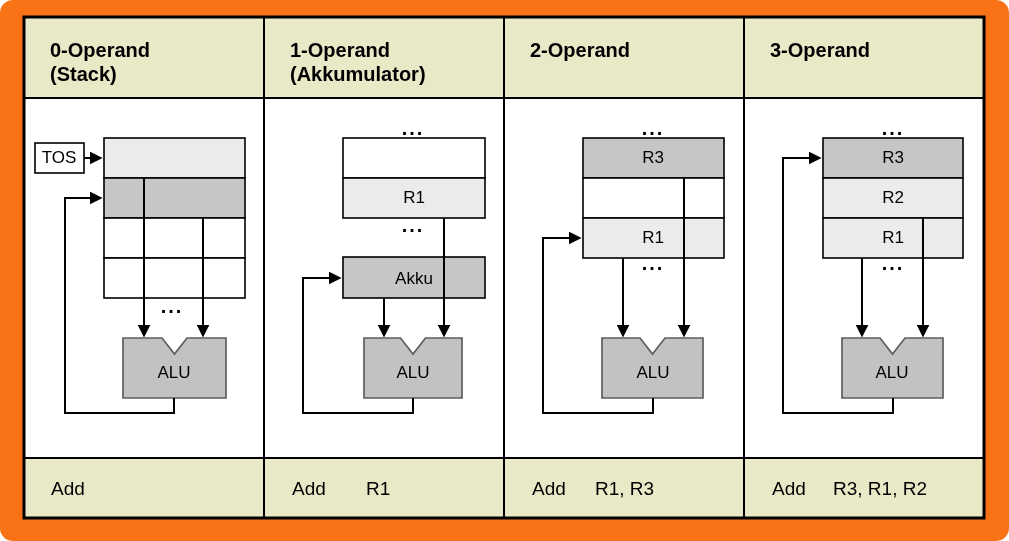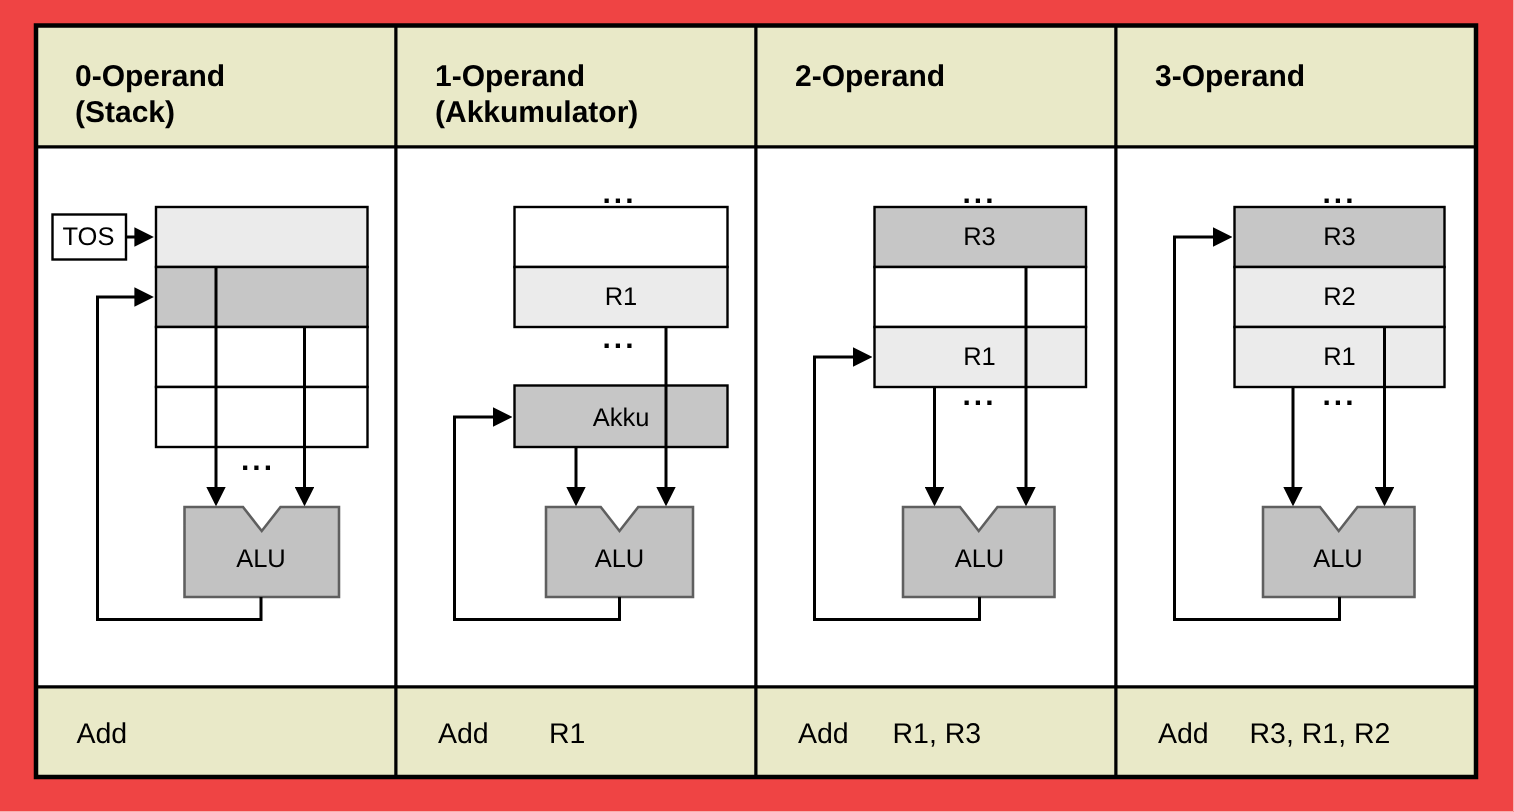--- a/index.html
+++ b/index.html
@@ -1,16 +1,16 @@
 <!DOCTYPE html>
 <html><head>
 <meta charset="utf-8">
 <style>
   html,body{margin:0;padding:0;background:#ffffff;}
-  .stage{position:relative;width:1009px;height:541px;background:#ef4444;overflow:hidden;}
+  .stage{position:relative;width:1009px;height:541px;background:#f97316;overflow:hidden;border-radius:13px;}
   svg text{font-family:"Liberation Sans","DejaVu Sans",sans-serif;fill:#000;}
   .hcell{fill:#e9e9c8;stroke:#000;stroke-width:2;}
   .bcell{fill:#ffffff;stroke:#000;stroke-width:2;}
   .fcell{fill:#e9e9c8;stroke:#000;stroke-width:2;}
   .outer{fill:none;stroke:#000;stroke-width:3;}
   .rowW{fill:#ffffff;stroke:#000;stroke-width:1.6;}
   .rowL{fill:#ebebeb;stroke:#000;stroke-width:1.6;}
   .rowD{fill:#c6c6c6;stroke:#000;stroke-width:1.6;}
   .tosbox{fill:#ffffff;stroke:#000;stroke-width:1.6;}
   .alu{fill:#c2c2c2;stroke:#5f5f5f;stroke-width:1.7;}

